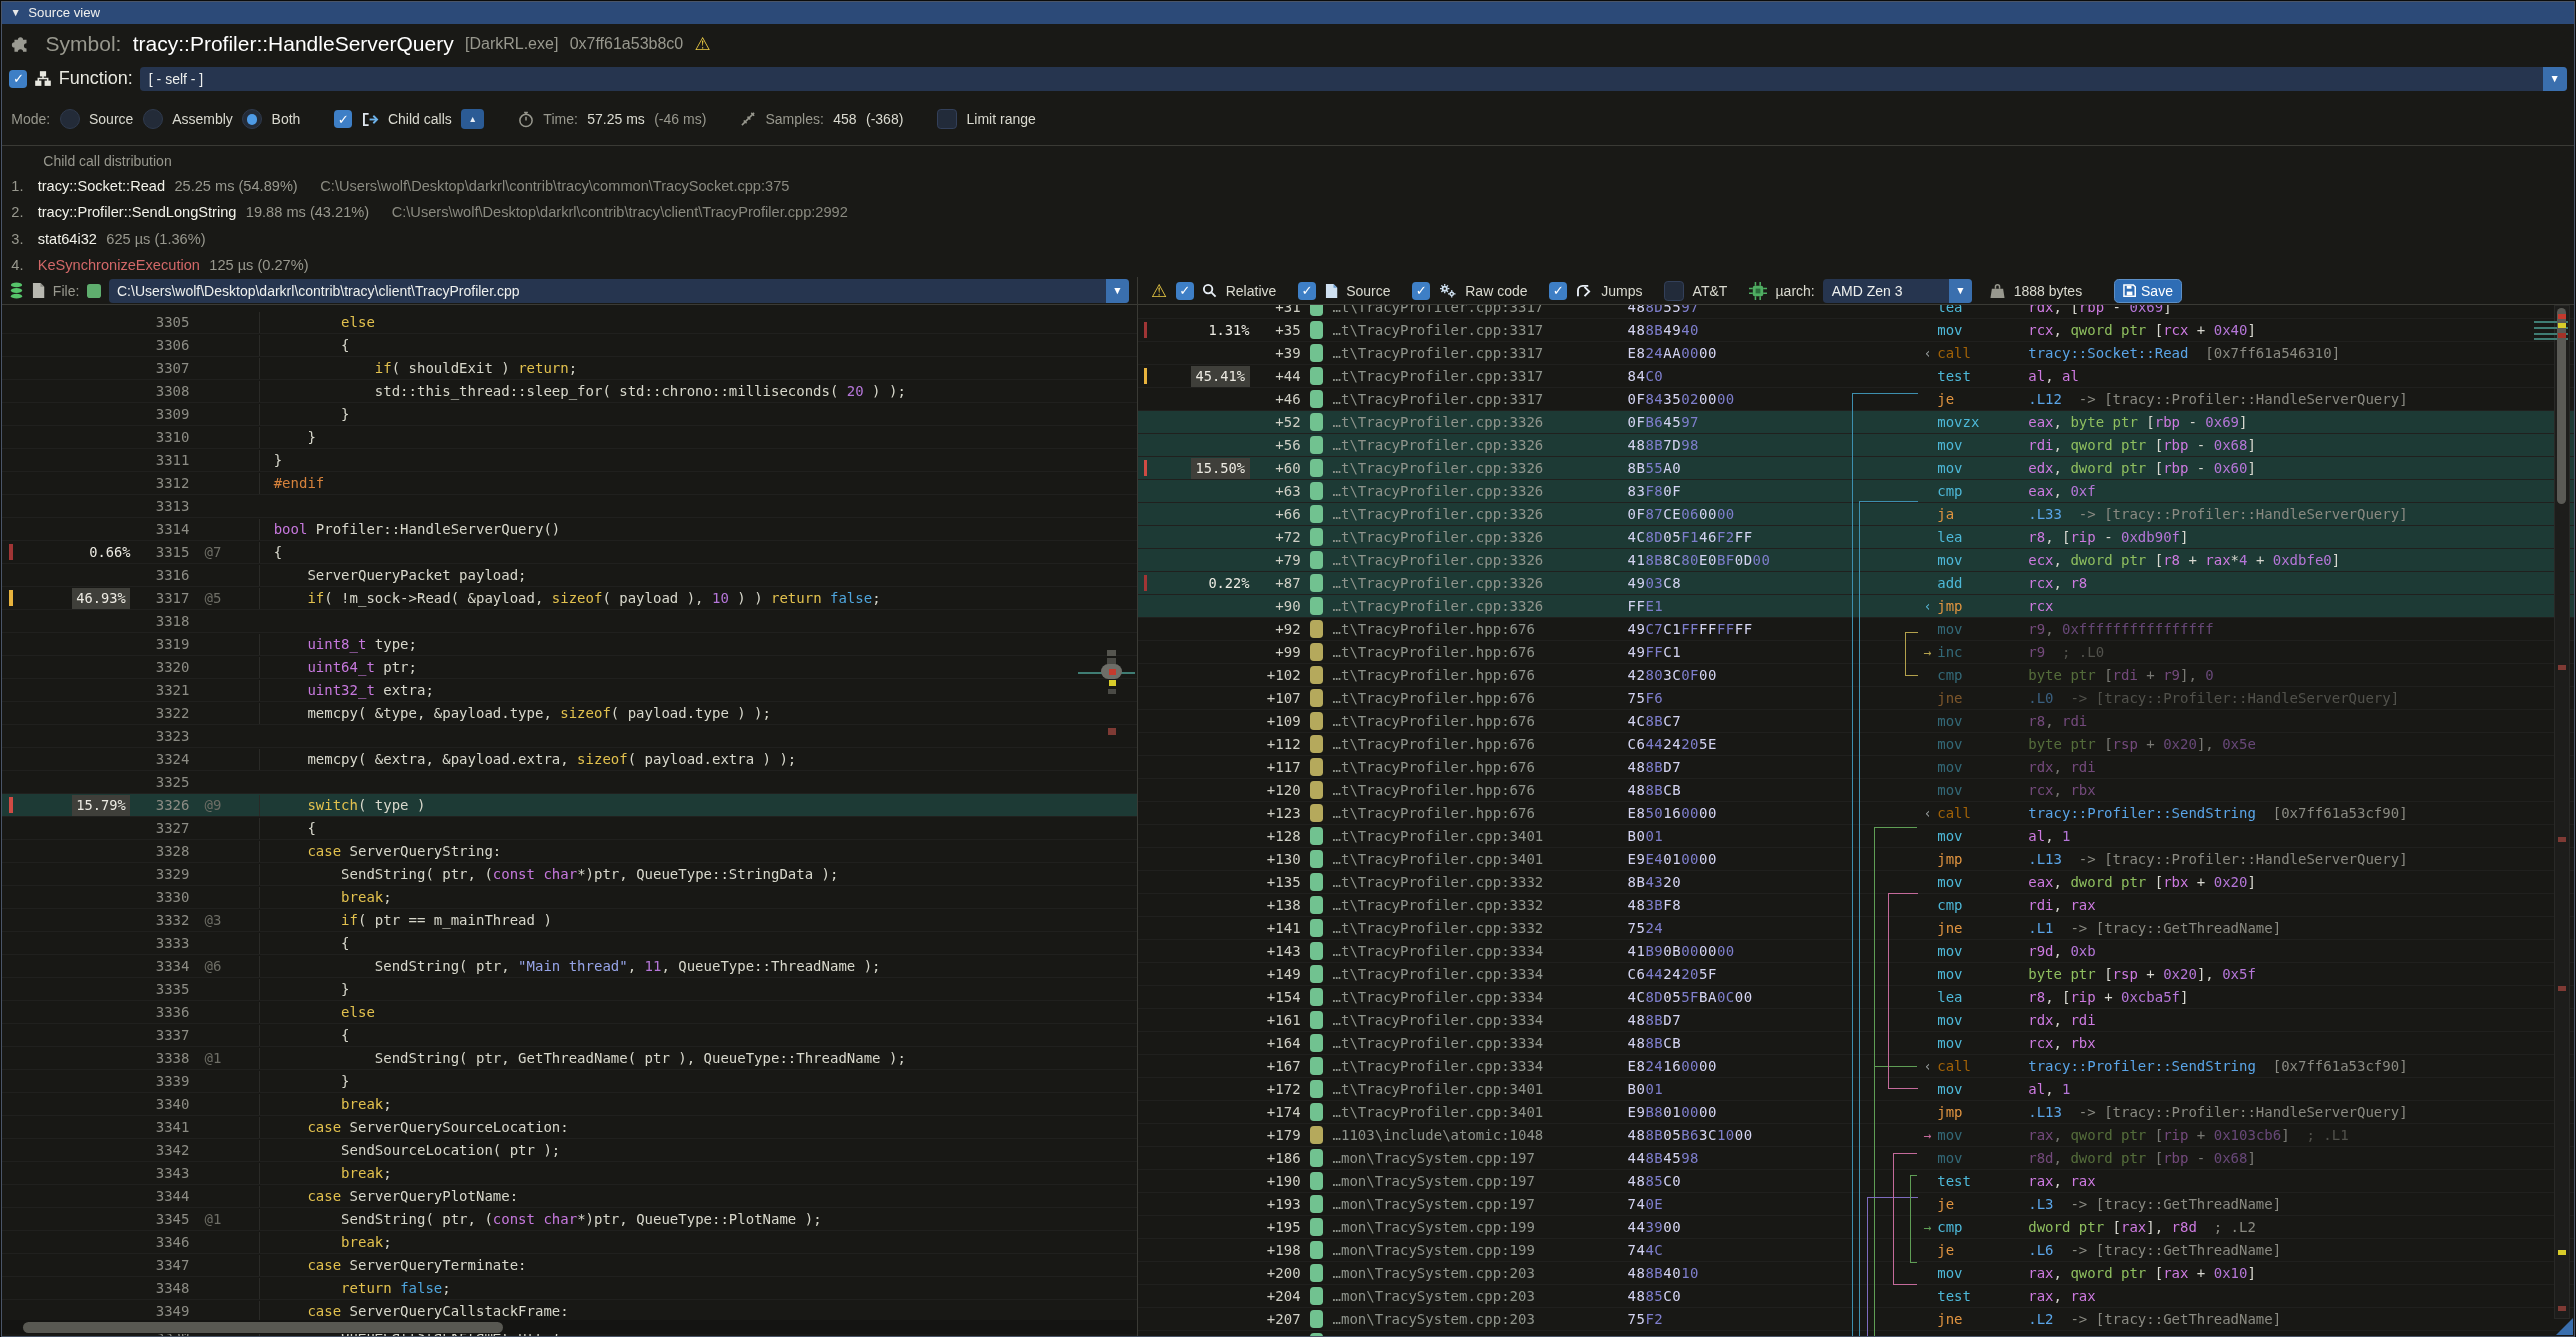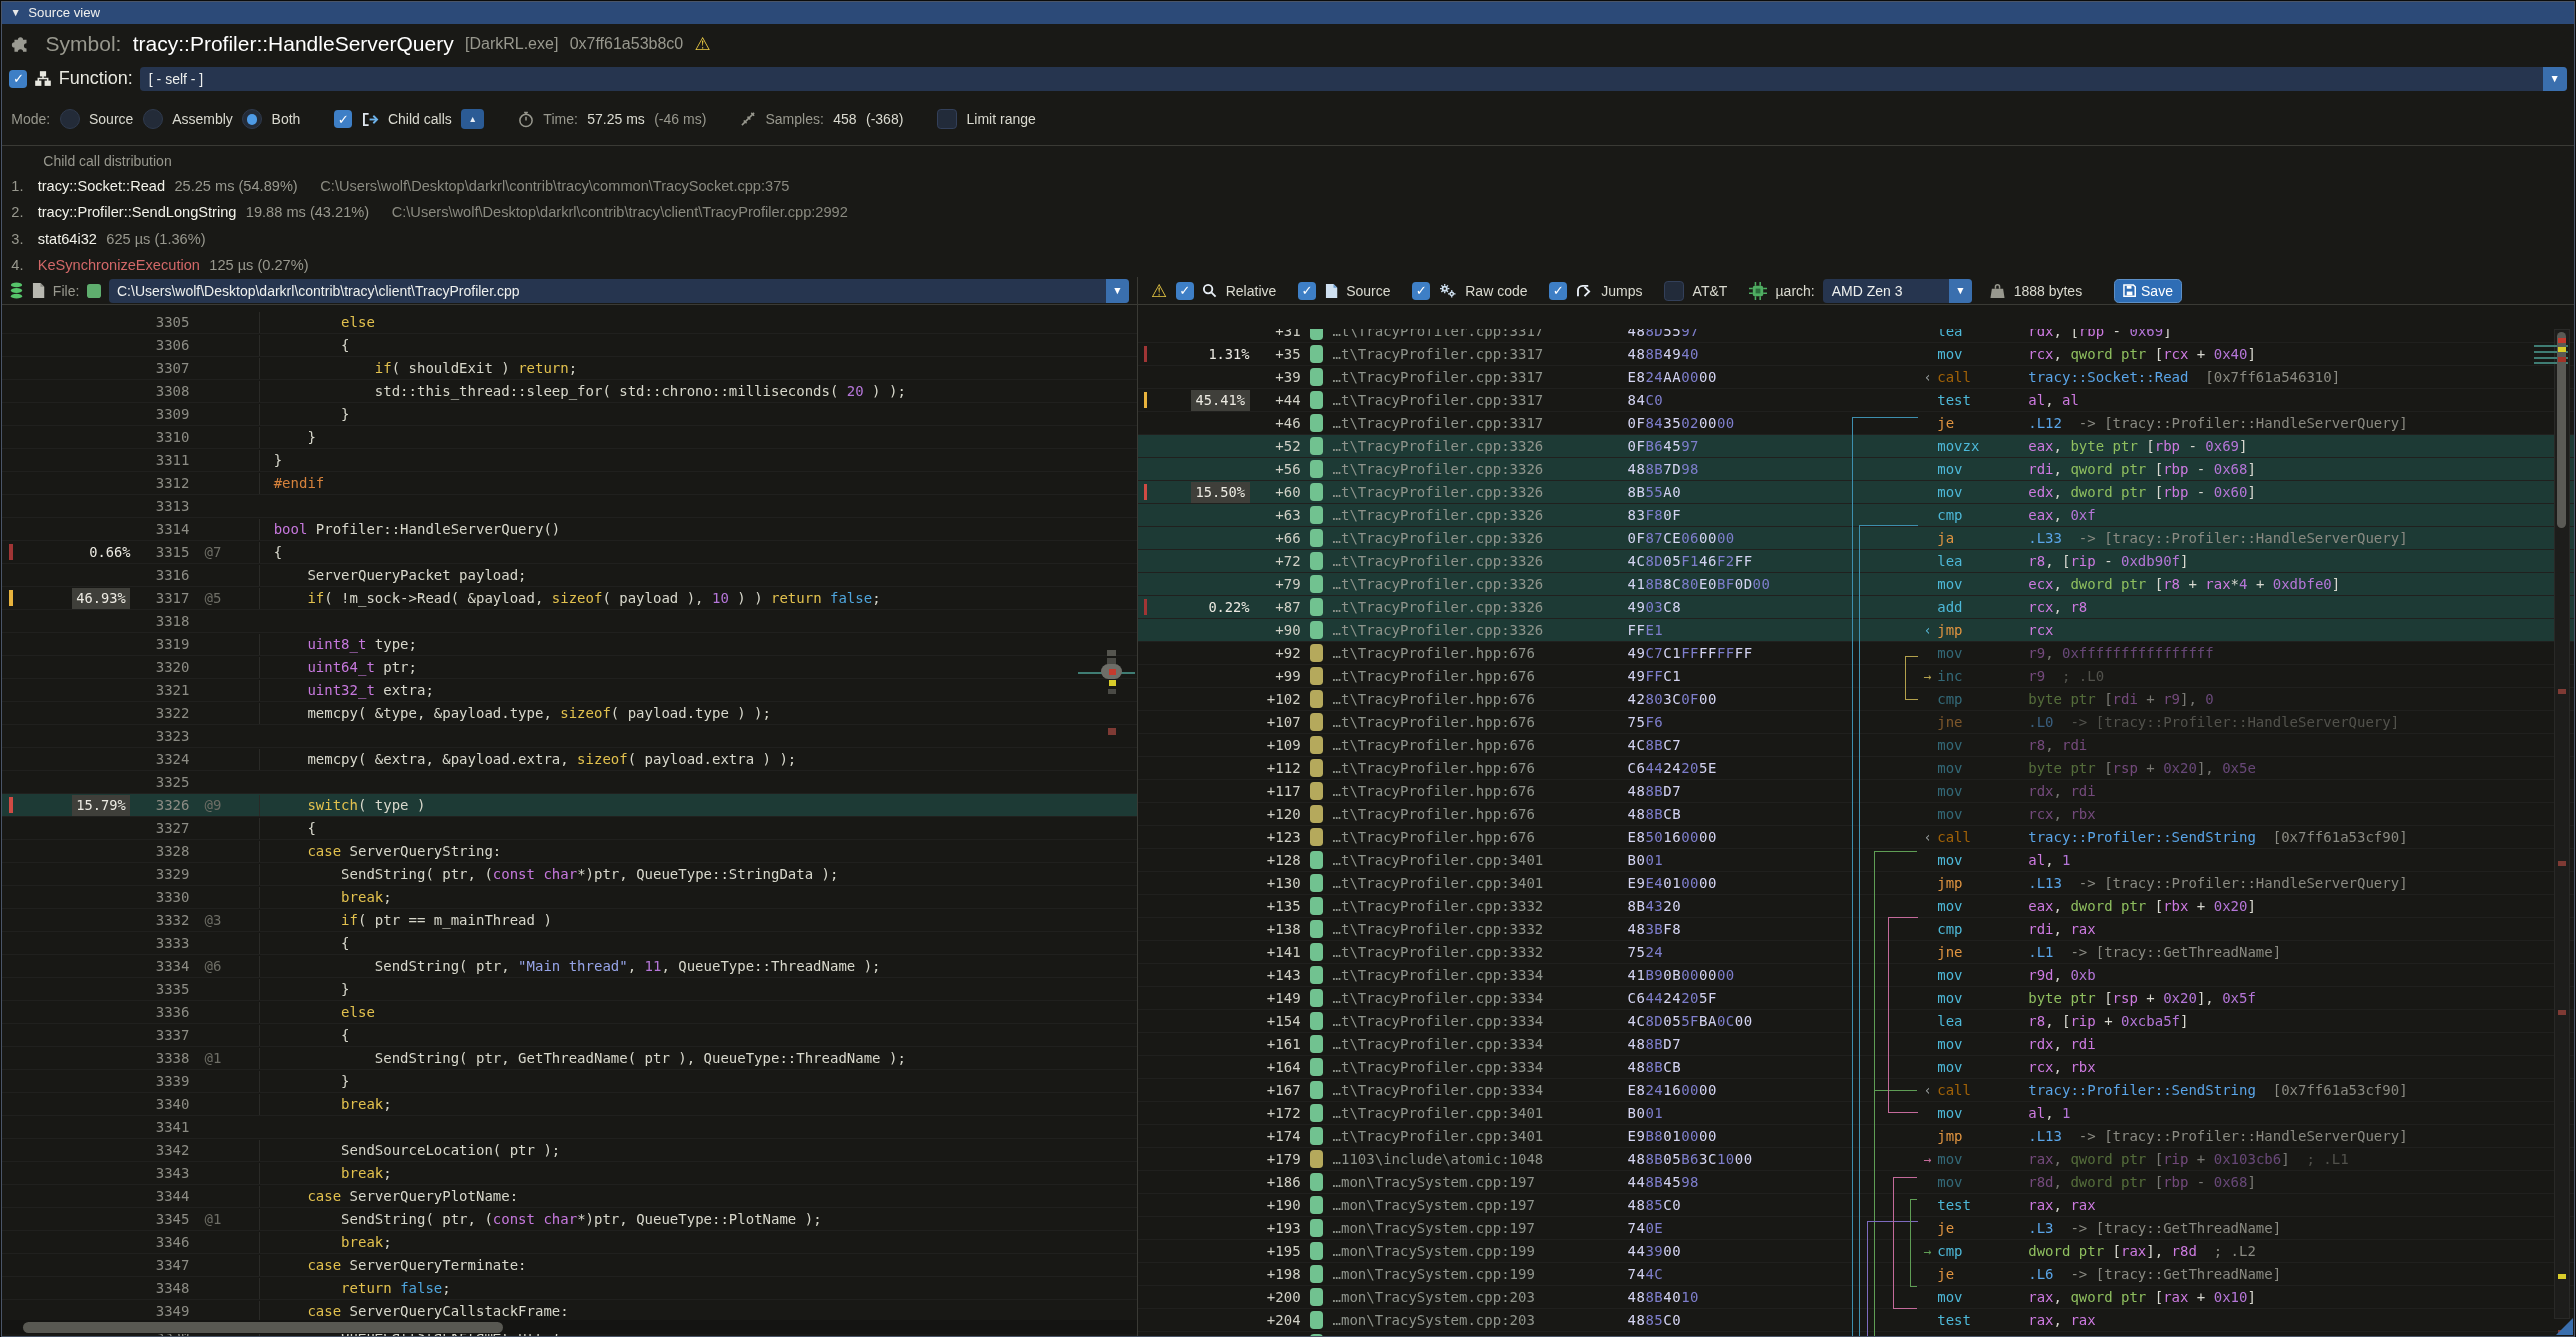--- a/index.html
+++ b/index.html
@@ -51,21 +51,21 @@
   .s-pct{width:121px;flex:none;display:flex;align-items:center;gap:21px;padding-left:7.6px;}
   .bar{width:3.8px;height:16px;flex:none;}
   .ptxt{margin-left:auto;color:#eceae2;font-size:13.7px;}
   .pbox{background:#3f3f3a;padding:0 4.7px;}
   .s-num{width:59px;flex:none;text-align:right;color:#8c8c84;}
   .s-anno{width:55px;flex:none;padding-left:15px;color:#6e6e66;}
   .s-code{flex:1;border-left:0.9px solid #2a2a27;padding-left:13.2px;overflow:hidden;}
   .tk-d{color:#d8d8cc}.tk-k{color:#e2c14e}.tk-t{color:#c678dd}.tk-n{color:#b576d8}
   .tk-s{color:#96a4e8}.tk-f{color:#4fa6dd}.tk-p{color:#d6823c}
   
-  .asm-body{position:relative;flex:1;overflow:hidden;font-family:"DejaVu Sans Mono",monospace;font-size:14px;margin-top:24px;}
+  .asm-body{position:relative;flex:1;overflow:hidden;font-family:"DejaVu Sans Mono",monospace;font-size:14px;}
   #asm-rows{position:absolute;top:-9.4px;left:0;right:0;}
   .arow{height:22px;line-height:21px;display:flex;align-items:center;border-bottom:0.9px solid #20201e;white-space:pre;}
   .arow.hl{background:#1d3a35;}
   .a-pct{width:106px;flex:none;display:flex;align-items:center;gap:3.8px;padding-left:5.7px;}
   .a-off{width:51px;flex:none;text-align:right;color:#cfcfc5;}
   .a-icon{width:32px;flex:none;display:flex;justify-content:center;}
   .ficon{width:12.3px;height:18px;border-radius:3.8px;}
   .ficon.g{background:#71c290;}
   .ficon.o{background:#b5a95c;}
   .a-loc{width:295px;flex:none;color:#8f948c;overflow:hidden;}
@@ -259,21 +259,21 @@
             <div class="srow"><span class="s-pct"></span><span class="s-num">3330</span><span class="s-anno"></span><span class="s-code"><span class="tk-d">        </span><span class="tk-k">break</span><span class="tk-d">;</span></span></div>
             <div class="srow"><span class="s-pct"></span><span class="s-num">3332</span><span class="s-anno">@3</span><span class="s-code"><span class="tk-d">        </span><span class="tk-k">if</span><span class="tk-d">( ptr == m_mainThread )</span></span></div>
             <div class="srow"><span class="s-pct"></span><span class="s-num">3333</span><span class="s-anno"></span><span class="s-code"><span class="tk-d">        {</span></span></div>
             <div class="srow"><span class="s-pct"></span><span class="s-num">3334</span><span class="s-anno">@6</span><span class="s-code"><span class="tk-d">            SendString( ptr, </span><span class="tk-s">"Main thread"</span><span class="tk-d">, </span><span class="tk-n">11</span><span class="tk-d">, QueueType::ThreadName );</span></span></div>
             <div class="srow"><span class="s-pct"></span><span class="s-num">3335</span><span class="s-anno"></span><span class="s-code"><span class="tk-d">        }</span></span></div>
             <div class="srow"><span class="s-pct"></span><span class="s-num">3336</span><span class="s-anno"></span><span class="s-code"><span class="tk-d">        </span><span class="tk-k">else</span></span></div>
             <div class="srow"><span class="s-pct"></span><span class="s-num">3337</span><span class="s-anno"></span><span class="s-code"><span class="tk-d">        {</span></span></div>
             <div class="srow"><span class="s-pct"></span><span class="s-num">3338</span><span class="s-anno">@1</span><span class="s-code"><span class="tk-d">            SendString( ptr, GetThreadName( ptr ), QueueType::ThreadName );</span></span></div>
             <div class="srow"><span class="s-pct"></span><span class="s-num">3339</span><span class="s-anno"></span><span class="s-code"><span class="tk-d">        }</span></span></div>
             <div class="srow"><span class="s-pct"></span><span class="s-num">3340</span><span class="s-anno"></span><span class="s-code"><span class="tk-d">        </span><span class="tk-k">break</span><span class="tk-d">;</span></span></div>
-            <div class="srow"><span class="s-pct"></span><span class="s-num">3341</span><span class="s-anno"></span></div>
+            <div class="srow"><span class="s-pct"></span><span class="s-num">3341</span><span class="s-anno"></span><span class="s-code"><span class="tk-d">    </span><span class="tk-k">case</span><span class="tk-d"> ServerQuerySourceLocation:</span></span></div>
             <div class="srow"><span class="s-pct"></span><span class="s-num">3342</span><span class="s-anno"></span><span class="s-code"><span class="tk-d">        SendSourceLocation( ptr );</span></span></div>
             <div class="srow"><span class="s-pct"></span><span class="s-num">3343</span><span class="s-anno"></span><span class="s-code"><span class="tk-d">        </span><span class="tk-k">break</span><span class="tk-d">;</span></span></div>
             <div class="srow"><span class="s-pct"></span><span class="s-num">3344</span><span class="s-anno"></span><span class="s-code"><span class="tk-d">    </span><span class="tk-k">case</span><span class="tk-d"> ServerQueryPlotName:</span></span></div>
             <div class="srow"><span class="s-pct"></span><span class="s-num">3345</span><span class="s-anno">@1</span><span class="s-code"><span class="tk-d">        SendString( ptr, (</span><span class="tk-t">const</span><span class="tk-d"> </span><span class="tk-t">char</span><span class="tk-d">*)ptr, QueueType::PlotName );</span></span></div>
             <div class="srow"><span class="s-pct"></span><span class="s-num">3346</span><span class="s-anno"></span><span class="s-code"><span class="tk-d">        </span><span class="tk-k">break</span><span class="tk-d">;</span></span></div>
             <div class="srow"><span class="s-pct"></span><span class="s-num">3347</span><span class="s-anno"></span><span class="s-code"><span class="tk-d">    </span><span class="tk-k">case</span><span class="tk-d"> ServerQueryTerminate:</span></span></div>
             <div class="srow"><span class="s-pct"></span><span class="s-num">3348</span><span class="s-anno"></span><span class="s-code"><span class="tk-d">        </span><span class="tk-k">return</span><span class="tk-d"> </span><span class="tk-f">false</span><span class="tk-d">;</span></span></div>
             <div class="srow"><span class="s-pct"></span><span class="s-num">3349</span><span class="s-anno"></span><span class="s-code"><span class="tk-d">    </span><span class="tk-k">case</span><span class="tk-d"> ServerQueryCallstackFrame:</span></span></div>
             <div class="srow"><span class="s-pct"></span><span class="s-num">3350</span><span class="s-anno"></span><span class="s-code"><span class="tk-d">        QueueCallstackFrame( ptr );</span></span></div>
           </div>

